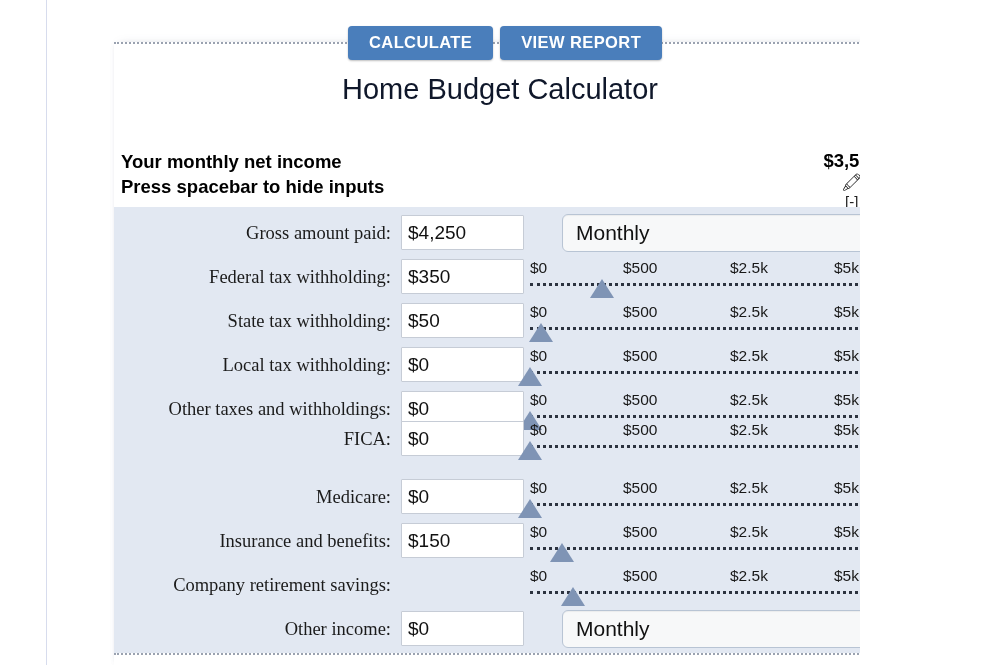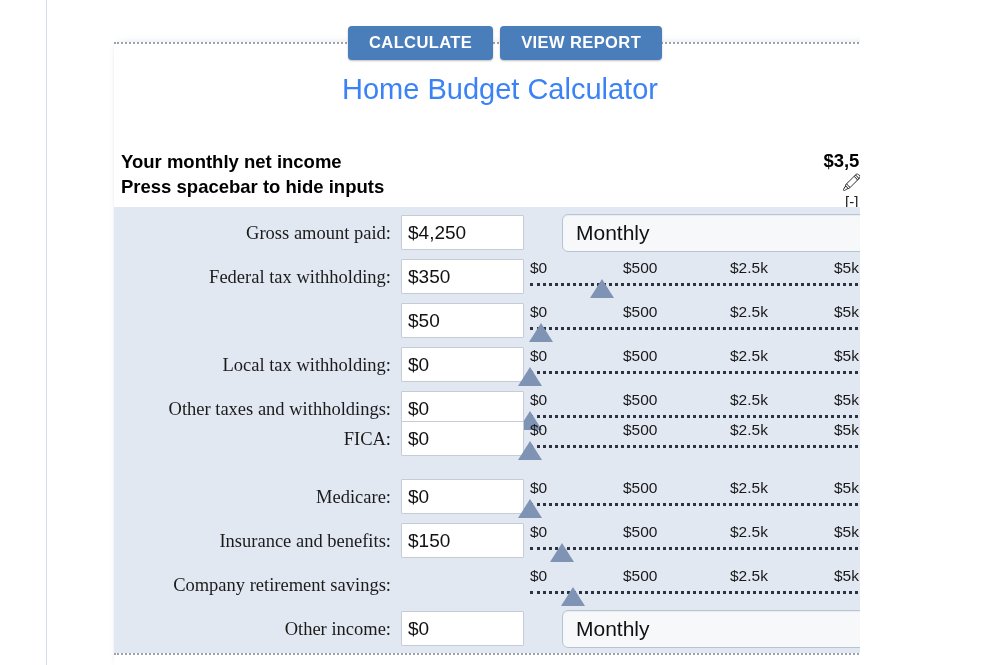--- a/index.html
+++ b/index.html
@@ -81,21 +81,21 @@
   }
 
   
   #title {
     position: absolute;
     left: 0;
     top: 31px;
     width: 772px;
     text-align: center;
     font-size: 29px;
-    color: #3b82f6;
+    color: #0f172a;
     font-family: "Liberation Sans", sans-serif;
   }
 
   
   #summary {
     position: absolute;
     left: 0;
     top: 96px;
     width: 772px;
     height: 69px;
@@ -330,20 +330,21 @@
           <div class="slider">
             <span class="tick" style="left: 4px;">$0</span>
             <span class="tick" style="left: 97px;">$500</span>
             <span class="tick" style="left: 204px;">$2.5k</span>
             <span class="tick" style="left: 308px;">$5k</span>
             <div class="track"></div>
             <div class="handle" style="left: 64.16px;"></div>
           </div>
         </div>
         <div class="row" style="top: 94px;">
+          <div class="row-label">State tax withholding:</div>
           <input class="row-input" type="text" value="$50" style="">
           <div class="slider">
             <span class="tick" style="left: 4px;">$0</span>
             <span class="tick" style="left: 97px;">$500</span>
             <span class="tick" style="left: 204px;">$2.5k</span>
             <span class="tick" style="left: 308px;">$5k</span>
             <div class="track"></div>
             <div class="handle" style="left: 3.152px;"></div>
           </div>
         </div>

